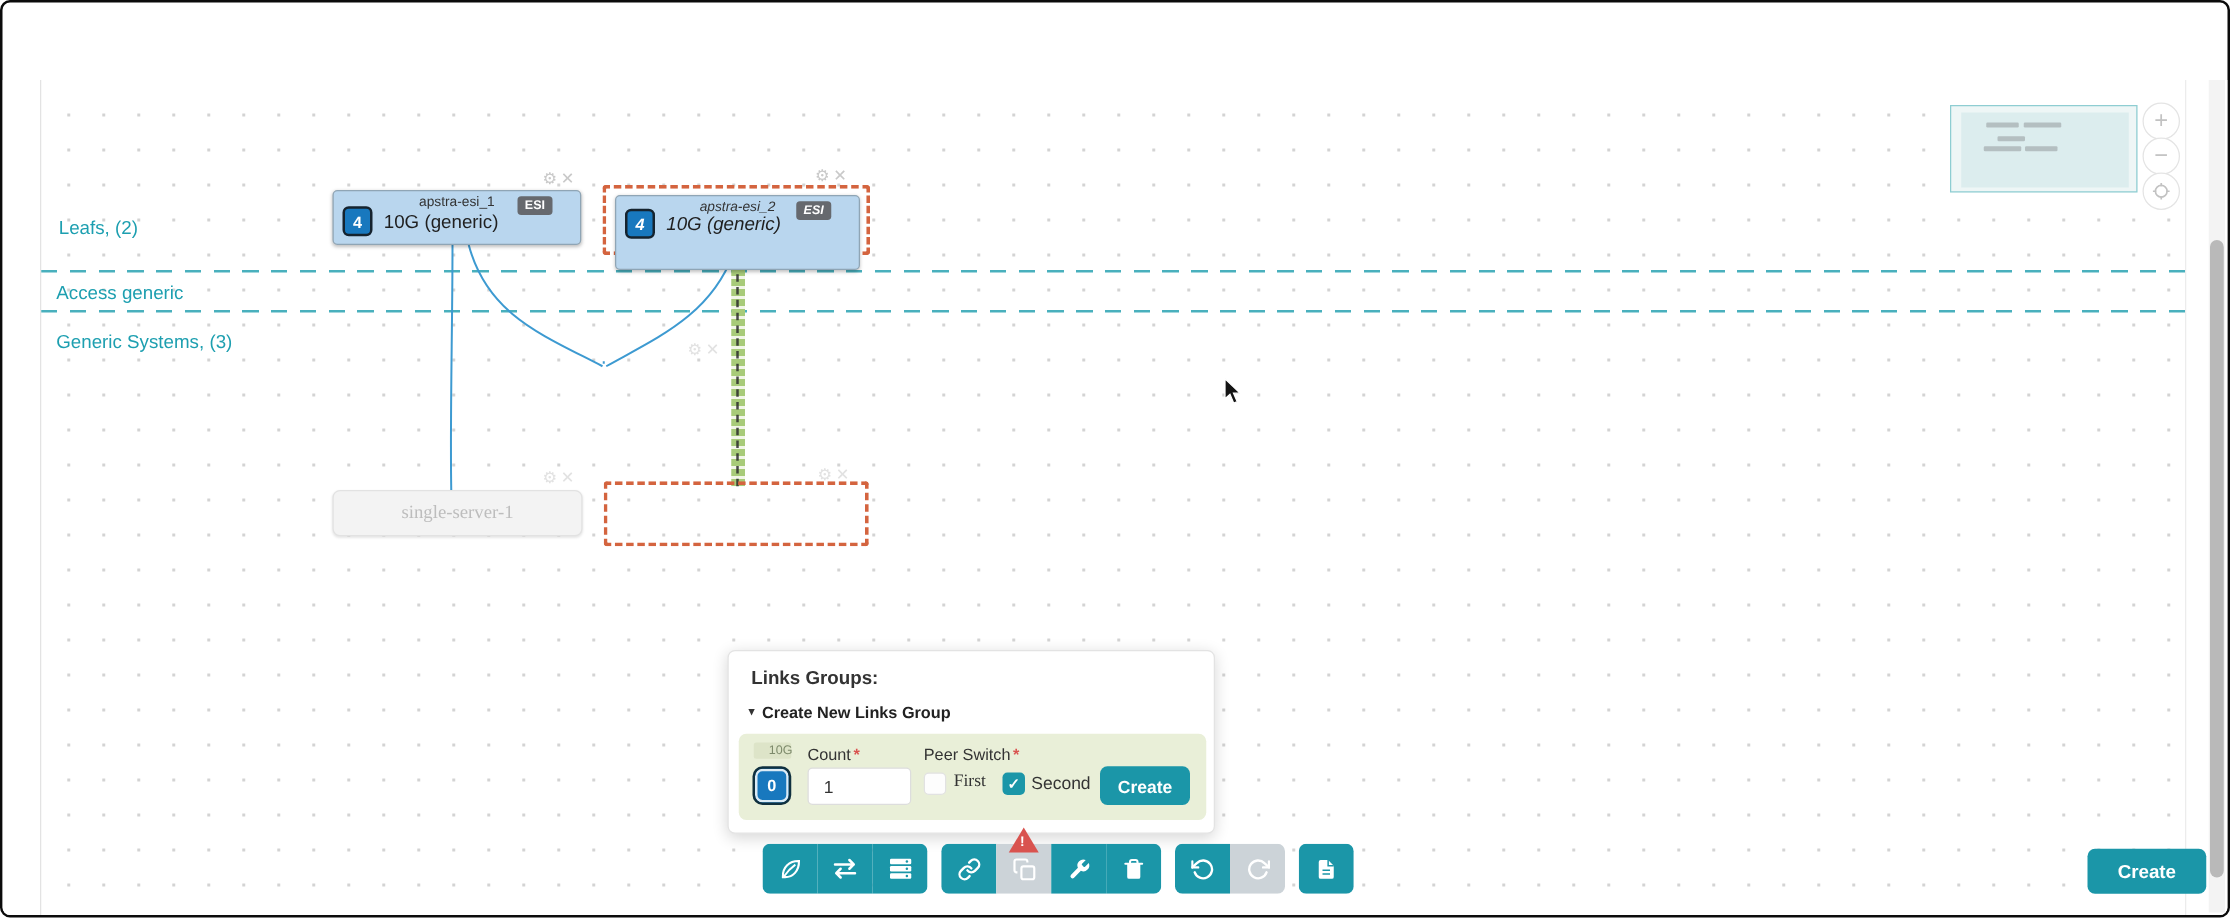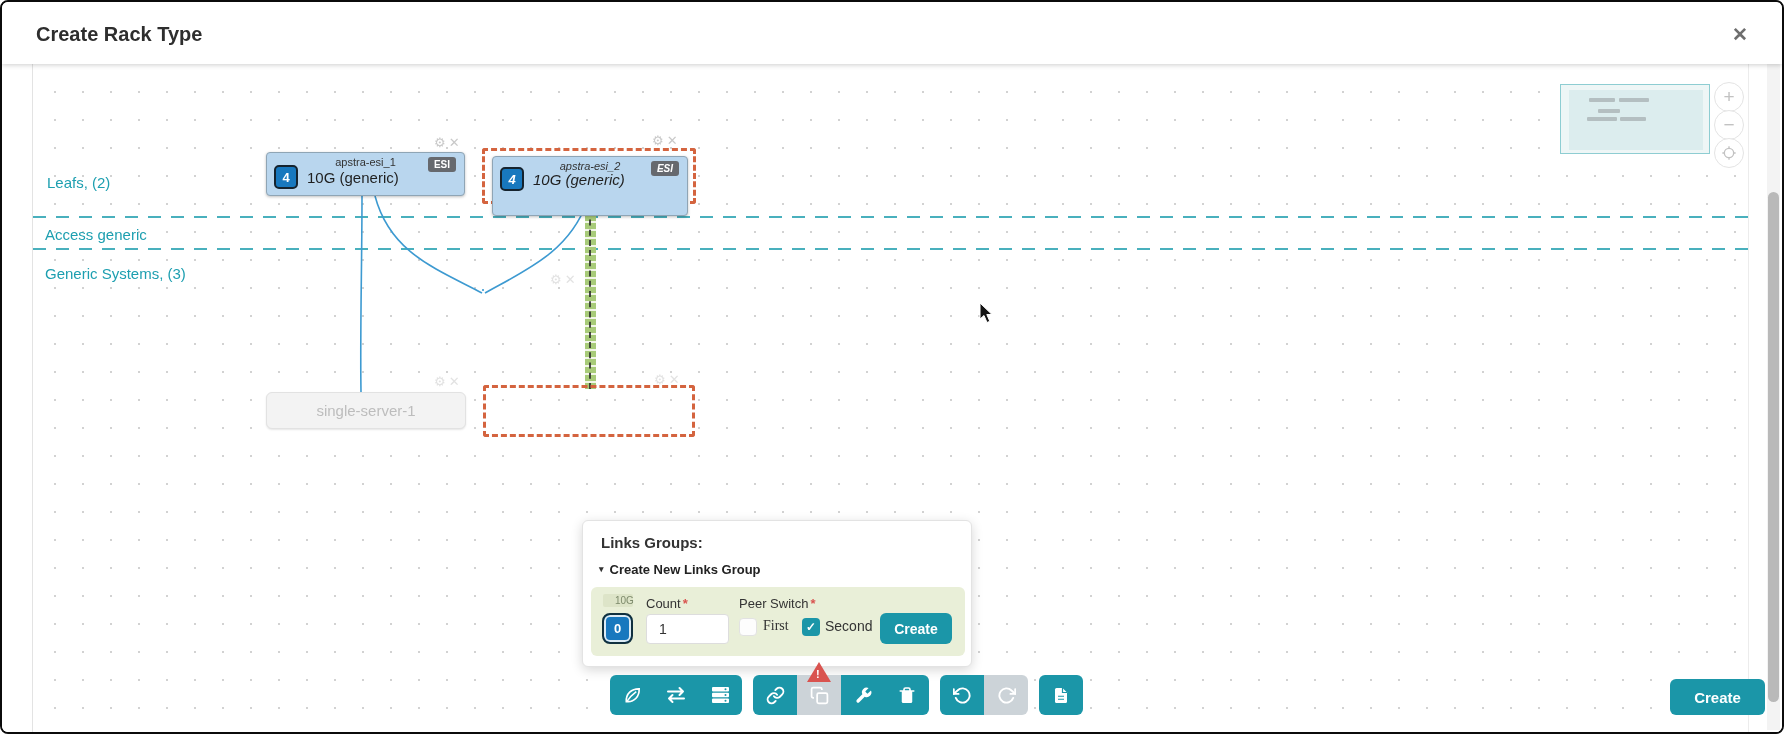--- a/index.html
+++ b/index.html
@@ -30,21 +30,21 @@
   .green-link-core { position:absolute; left:4px; top:0; height:100%; width:0; border-left:2px dashed #2c2c2c; opacity:.85; }
 
   .sel-rect { position:absolute; border:3px dashed #d4643f; border-radius:3px; z-index:9; background:transparent; }
 
   .node { position:absolute; z-index:10; }
   .leaf-node { background:#b9d6ee; border:1px solid #8fa5b5; border-radius:4px; box-shadow:0 1px 3px rgba(0,0,0,.25); }
   .node-title { position:absolute; top:3px; left:0; width:100%; text-align:center; font-size:11px; color:#333; }
   .port-badge { position:absolute; left:7px; top:12px; width:24px; height:24px; background:#1878be; border:2px solid #15232e;
                 border-radius:5px; color:#fff; font-weight:bold; font-size:13px; display:flex; align-items:center; justify-content:center; }
   .node-speed { position:absolute; left:40px; top:16px; font-size:15px; color:#1f1f1f; }
-  .esi-badge { position:absolute; right:8px; top:4px; background:#66696e; color:#fff; font-size:10px; font-weight:bold;
+  .esi-badge { position:absolute; right:22px; top:4px; background:#66696e; color:#fff; font-size:10px; font-weight:bold;
                padding:2px 6px; border-radius:3px; }
   .gray-node { background:#f3f3f3; border:1px solid #e2e2e2; border-radius:6px; color:#bdbdbd; font-size:15px;
                display:flex; align-items:center; justify-content:center; box-shadow:0 1px 2px rgba(0,0,0,.10); }
   .server2-node { background:#d5dce4; border:1px solid #9fa9b4; border-radius:4px; box-shadow:0 1px 2px rgba(0,0,0,.18); }
   .server2-value { position:absolute; left:10px; top:17px; font-size:14px; color:#222; }
   .node-actions { position:absolute; z-index:11; font-size:13px; letter-spacing:3px; color:#c9c9c9; }
   .node-actions.faint { color:#e2e2e2; }
 
   
   .links-panel { position:absolute; left:580px; top:518px; width:390px; height:147px; background:#fff;
@@ -138,21 +138,21 @@
     <div class="port-badge">4</div>
     <div class="node-speed">10G (generic)</div>
   </div>
   <div class="node leaf-node" style="left:490px; top:154px; width:196px; height:60px;font-style:italic;">
     <div class="node-title">apstra-esi_2</div>
     <div class="esi-badge">ESI</div>
     <div class="port-badge" style="top:10px;">4</div>
     <div class="node-speed" style="top:14px;">10G (generic)</div>
   </div>
 
-  <div class="node gray-node" style="left:264px; top:390px; width:200px; height:37px;">
+  <div class="node gray-node" style="left:264px; top:390px; width:200px; height:37px;font-family:Liberation Serif, serif;">
     <span>single-server-1</span>
   </div>
 
   <div class="links-panel">
     <div class="lp-title">Links Groups:</div>
     <div class="lp-toggle">
       <span class="lp-caret">▾</span><span>Create New Links Group</span>
     </div>
     <div class="lp-green">
       <div class="lg-speed">10G</div>
@@ -272,18 +272,14 @@
       </svg>
   </div>
 
   <div class="scroll-track"></div>
   <div class="scroll-thumb"></div>
 
   <svg class="mouse-cursor" width="16" height="22" viewBox="0 0 16 22">
     <path d="M1,1 L1,17 L5,13.5 L8,20.5 L10.8,19.3 L7.8,12.5 L13,12.5 Z" fill="#141414" stroke="#fff" stroke-width="1"></path>
   </svg>
 
-  <div class="dialog-header">
-    <div class="dialog-title">Create Rack Type</div>
-    <div class="dialog-close">✕</div>
-  </div>
 
 </div>
 
 </body></html>

